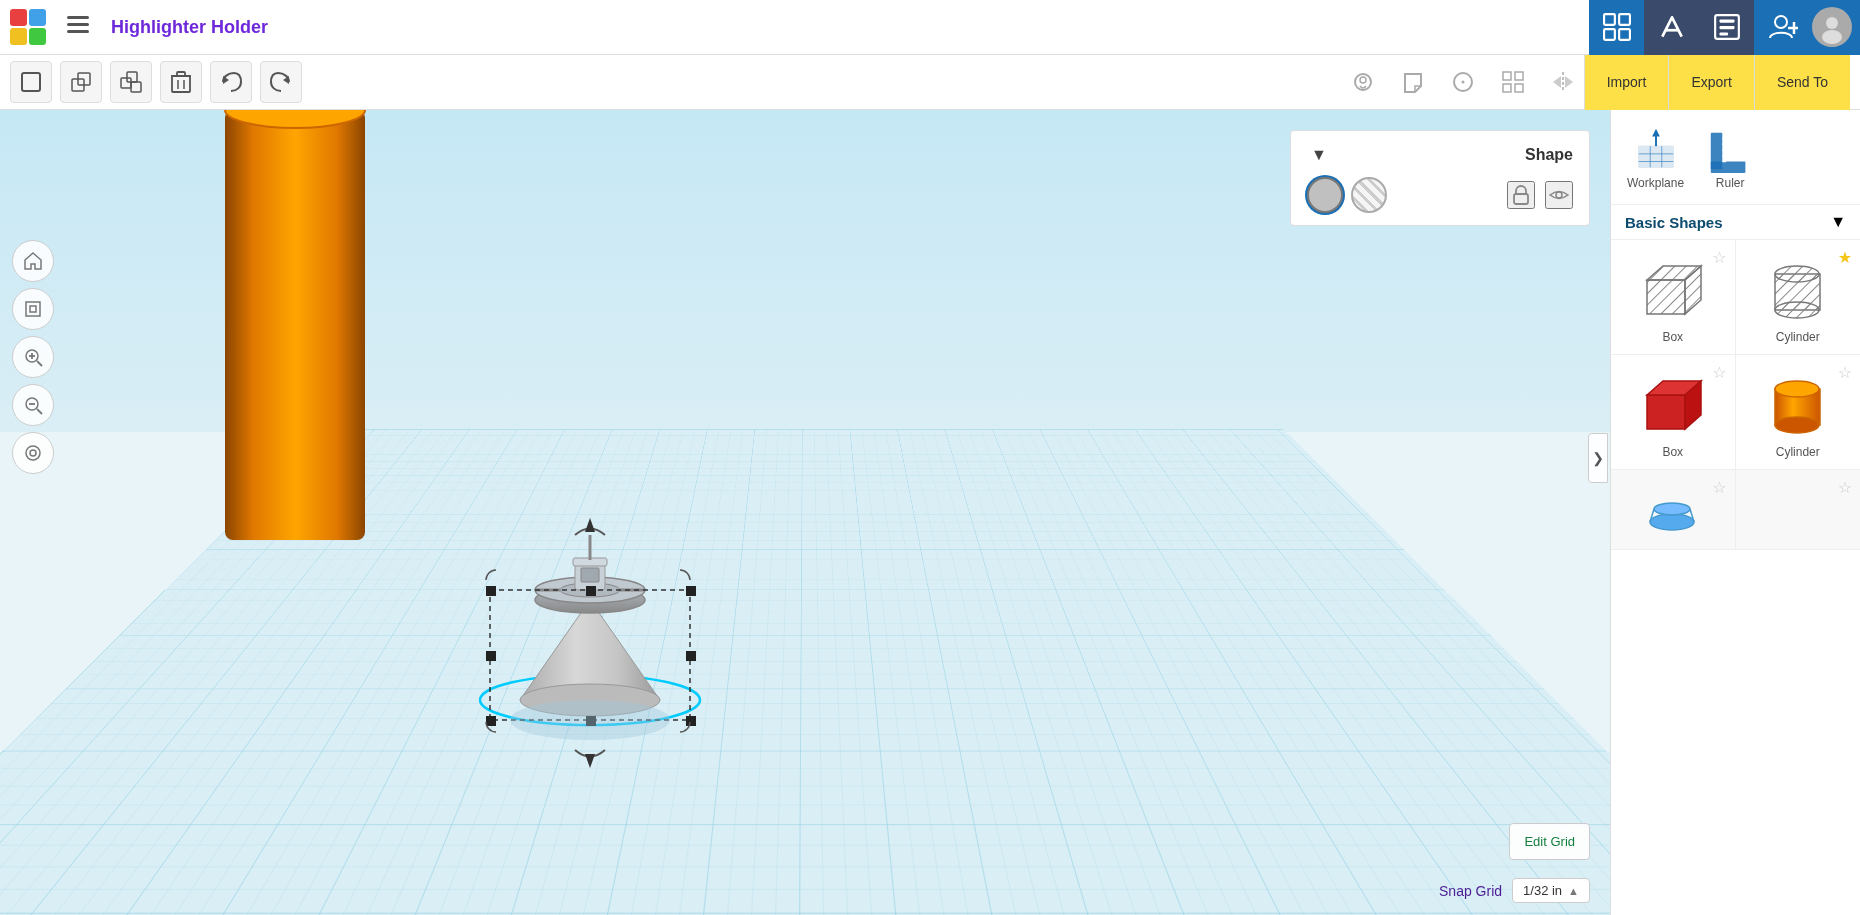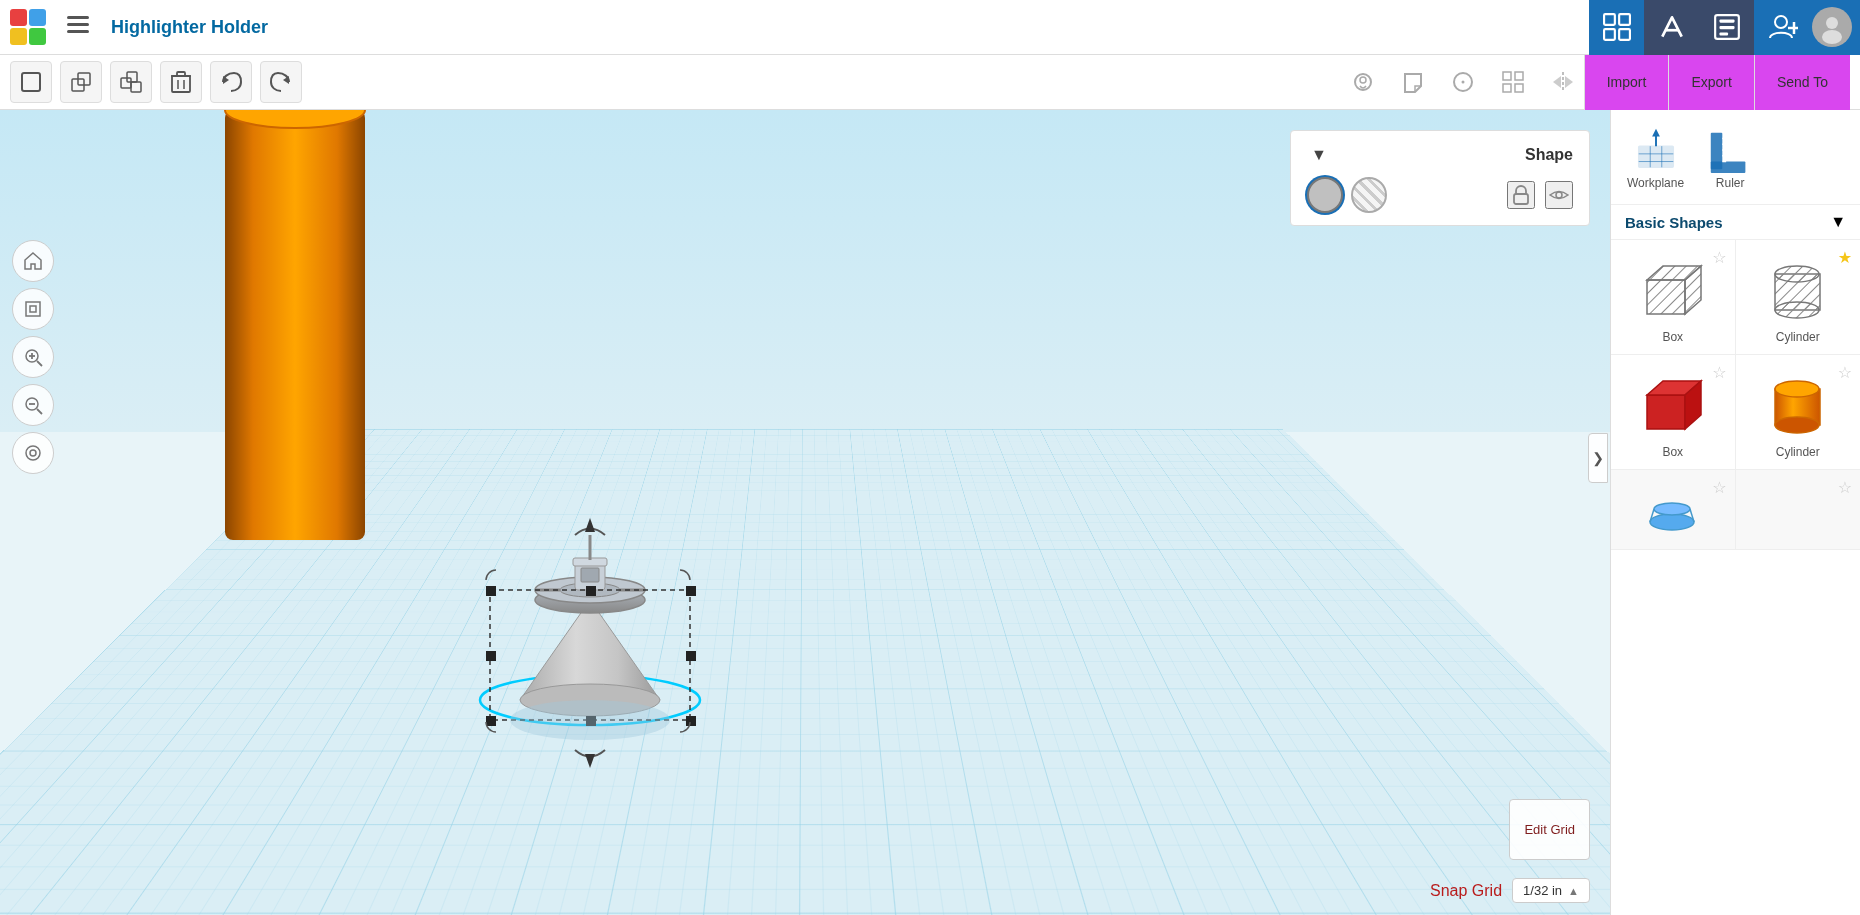--- a/index.html
+++ b/index.html
@@ -36,21 +36,21 @@
     .logo-k { background: #40c840; }
 
     .hamburger-icon {
       font-size: 20px;
       padding: 0 12px;
       color: #555;
     }
     .project-title {
       font-size: 18px;
       font-weight: bold;
-      color: #0369a1;
+      color: #6d28d9;
       padding: 0 10px;
     }
     .top-nav-right {
       margin-left: auto;
       display: flex;
       align-items: center;
       height: 100%;
     }
     .nav-icon-btn {
       width: 55px;
@@ -145,21 +145,21 @@
     }
 
     
     .ie-buttons {
       display: flex;
       margin-left: auto;
     }
     .ie-btn {
       height: 55px;
       padding: 0 22px;
-      background: #d946ef;
+      background: #fde047;
       border: none;
       border-left: 1px solid #ddd;
       cursor: pointer;
       font-size: 14px;
       color: #333;
       font-weight: 500;
     }
 
     
     .main-layout {
@@ -285,38 +285,38 @@
     }
 
     
     .edit-grid-btn {
       position: absolute;
       bottom: 55px;
       right: 20px;
       background: rgba(255,255,255,0.9);
       border: 1px solid #ccc;
       border-radius: 4px;
-      padding: 22px 14px;
+      padding: 10px 14px;
       font-size: 13px;
       cursor: pointer;
-      color: #7f1d1d;
+      color: #15803d;
     }
 
     
     .snap-grid-bar {
       position: absolute;
       bottom: 12px;
       right: 20px;
       display: flex;
       align-items: center;
       gap: 10px;
     }
     .snap-grid-label {
-      font-size: 16px;
-      color: #b91c1c;
+      font-size: 14px;
+      color: #4c1d95;
     }
     .snap-grid-value {
       background: white;
       border: 1px solid #ccc;
       border-radius: 4px;
       padding: 4px 10px;
       font-size: 13px;
       color: #333;
       display: flex;
       align-items: center;

